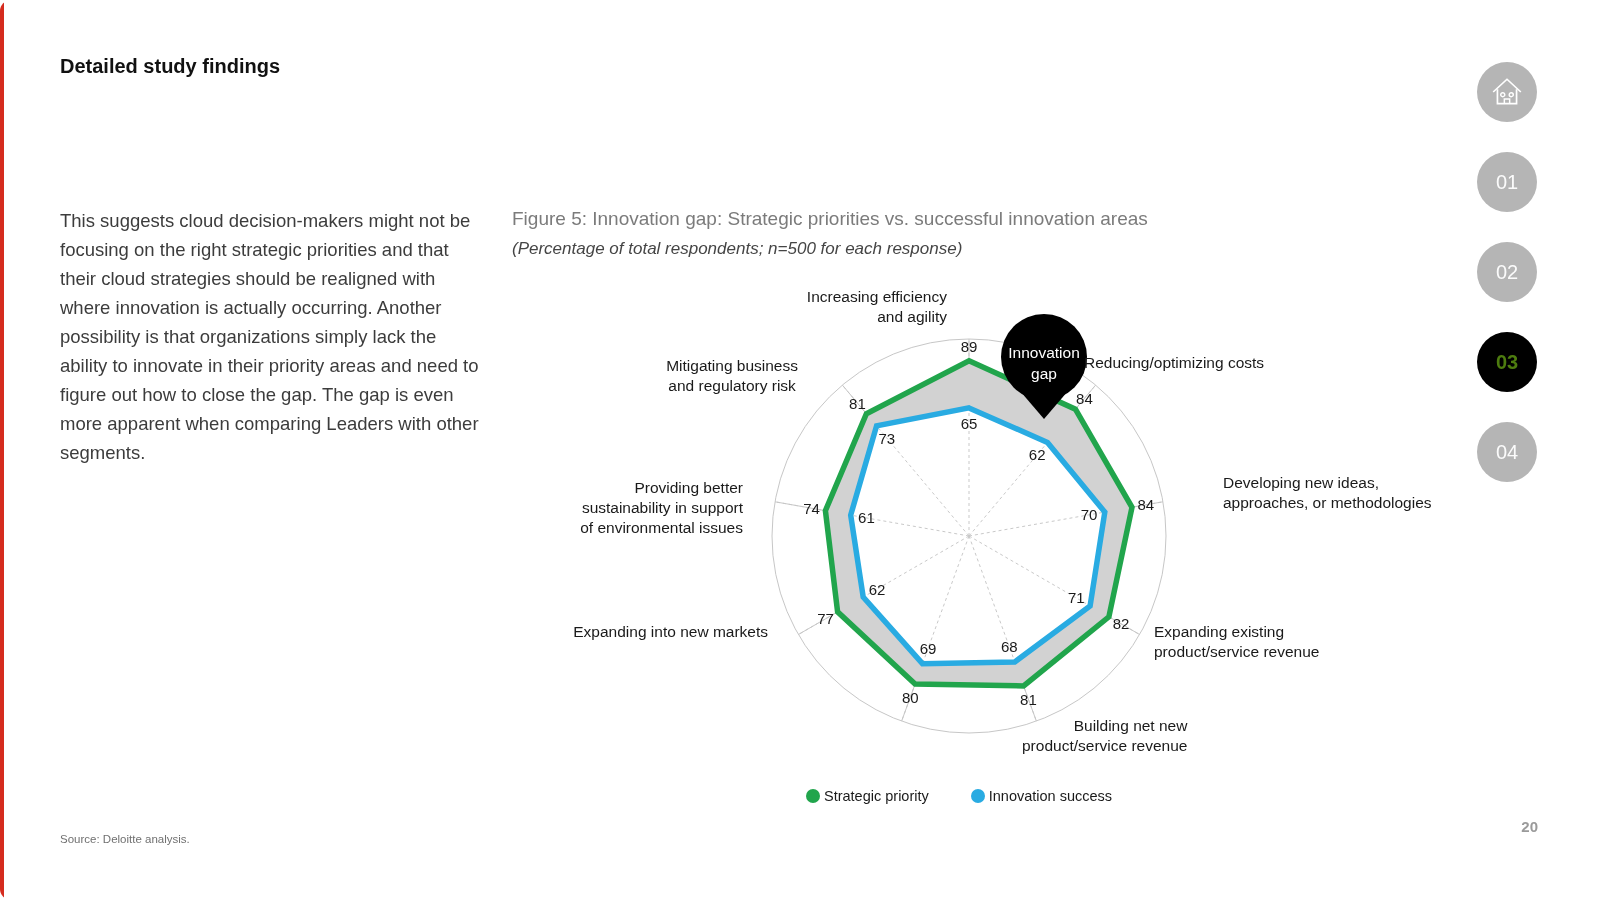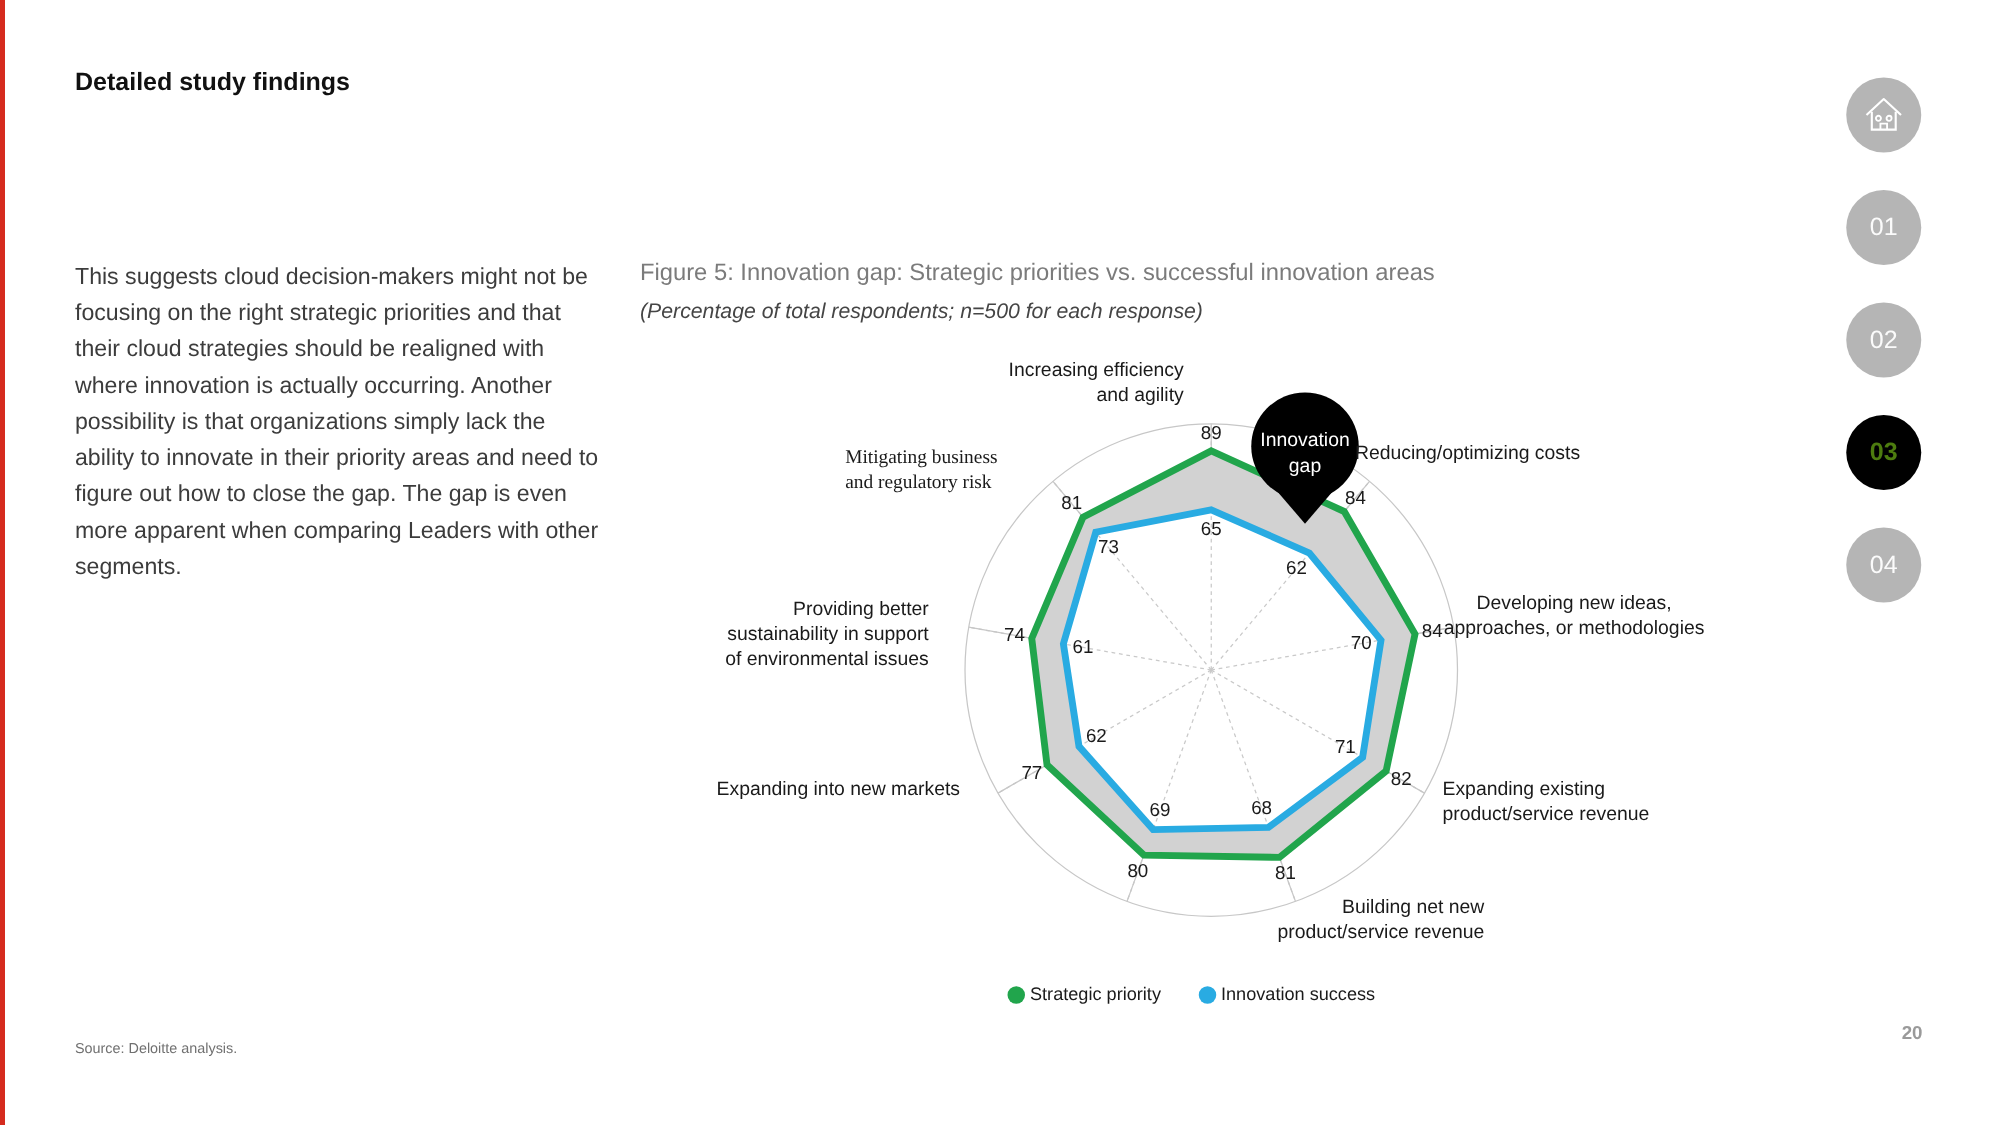--- a/index.html
+++ b/index.html
@@ -1,29 +1,29 @@
 <!DOCTYPE html>
 <html><head>
 <meta charset="utf-8">
 <style>
   html,body { margin:0; padding:0; background:#fff; }
   .page {
     position:relative; width:1600px; height:900px; background:#ffffff;
-    font-family:"Liberation Sans", sans-serif; overflow:hidden;
+    font-family:"Liberation Sans", sans-serif; overflow:hidden;border-radius:11px;
   }
   .red-stripe { position:absolute; left:0; top:0; width:4px; height:900px; background:#d52b1e; }
   .heading { position:absolute; left:60px; top:55px; font-size:20px; font-weight:bold; color:#111; }
   .body-text { position:absolute; left:60px; top:206px; width:424px; font-size:18.5px; line-height:29px; color:#3c3c3c; }
   .fig-title { position:absolute; left:512px; top:208px; width:780px; font-size:19px; font-weight:normal; color:#7b7b7b; }
   .fig-subtitle { position:absolute; left:512px; top:239px; font-size:17px; font-style:italic; color:#454545; }
   .chart-svg { position:absolute; left:0; top:0; width:1600px; height:900px; z-index:1; }
   .chart-svg text { font-family:"Liberation Sans", sans-serif; }
   .cat-labels { position:absolute; left:0; top:0; width:1600px; height:825px; z-index:2; pointer-events:none; }
   .cat-label { position:absolute; font-size:15.5px; line-height:20px; color:#1a1a1a; white-space:nowrap; }
-  .legend { position:absolute; left:806px; top:788px; display:flex; gap:30px; z-index:2; }
+  .legend { position:absolute; left:806px; top:788px; display:flex; gap:42px; z-index:2; }
   .legend-item { display:flex; align-items:center; gap:4px; font-size:14.5px; color:#1a1a1a; }
   .legend-dot { width:14px; height:14px; border-radius:50%; }
   .nav { position:absolute; left:1477px; top:62px; width:60px; display:flex; flex-direction:column; gap:30px; z-index:3; }
   .nav-circle {
     width:60px; height:60px; border-radius:50%; background:#b5b5b5;
     color:rgba(255,255,255,0.95); font-size:20px;
     display:flex; align-items:center; justify-content:center; cursor:pointer;
   }
   .nav-circle.active { background:#000; font-weight:bold; color:#4d7c0f; }
   .source { position:absolute; left:60px; top:833px; font-size:11.5px; color:#707070; }
@@ -92,41 +92,41 @@
     </svg>
 
   <div id="cat-labels" class="cat-labels">
       <div class="cat-label" style="top: 287px; right: 653px; text-align: right;">
         <div>Increasing efficiency</div>
         <div>and agility</div>
       </div>
       <div class="cat-label" style="top: 353px; left: 1084px; text-align: left;">
         <div>Reducing/optimizing costs</div>
       </div>
-      <div class="cat-label" style="top: 473px; left: 1155px; text-align: center;">
+      <div class="cat-label" style="top: 473px; left: 1223px; text-align: left;">
         <div>Developing new ideas,</div>
         <div>approaches, or methodologies</div>
       </div>
       <div class="cat-label" style="top: 622px; left: 1132px; text-align: left; margin-left: 22px;">
         <div>Expanding existing</div>
         <div>product/service revenue</div>
       </div>
       <div class="cat-label" style="top: 716px; left: 1022px; text-align: right;">
         <div>Building net new</div>
         <div>product/service revenue</div>
       </div>
       <div class="cat-label" style="top: 622px; right: 832px; text-align: left; margin-left: 39px;">
         <div>Expanding into new markets</div>
       </div>
       <div class="cat-label" style="top: 478px; right: 857px; text-align: right;">
         <div>Providing better</div>
         <div>sustainability in support</div>
         <div>of environmental issues</div>
       </div>
-      <div class="cat-label" style="top: 356px; right: 802px; text-align: left; font-family: Liberation Serif, serif;">
+      <div class="cat-label" style="top: 356px; right: 802px; text-align: center;">
         <div>Mitigating business</div>
         <div>and regulatory risk</div>
       </div>
     </div>
 
   <div id="legend" class="legend">
       <div class="legend-item">
         <span class="legend-dot" style="background: rgb(33, 165, 76);"></span>
         <span>Strategic priority</span>
       </div>

